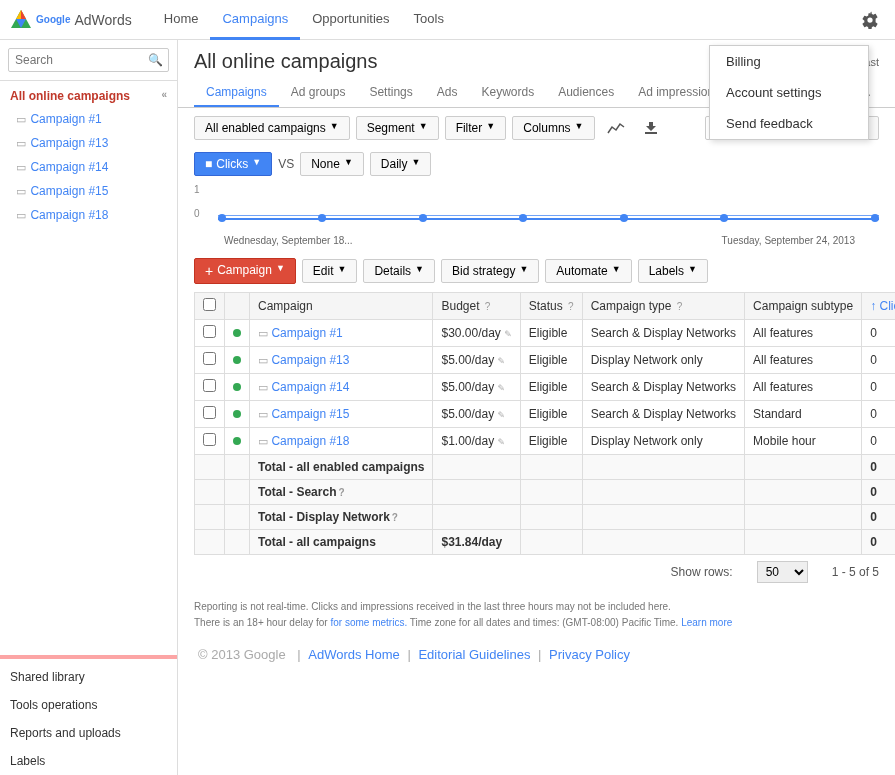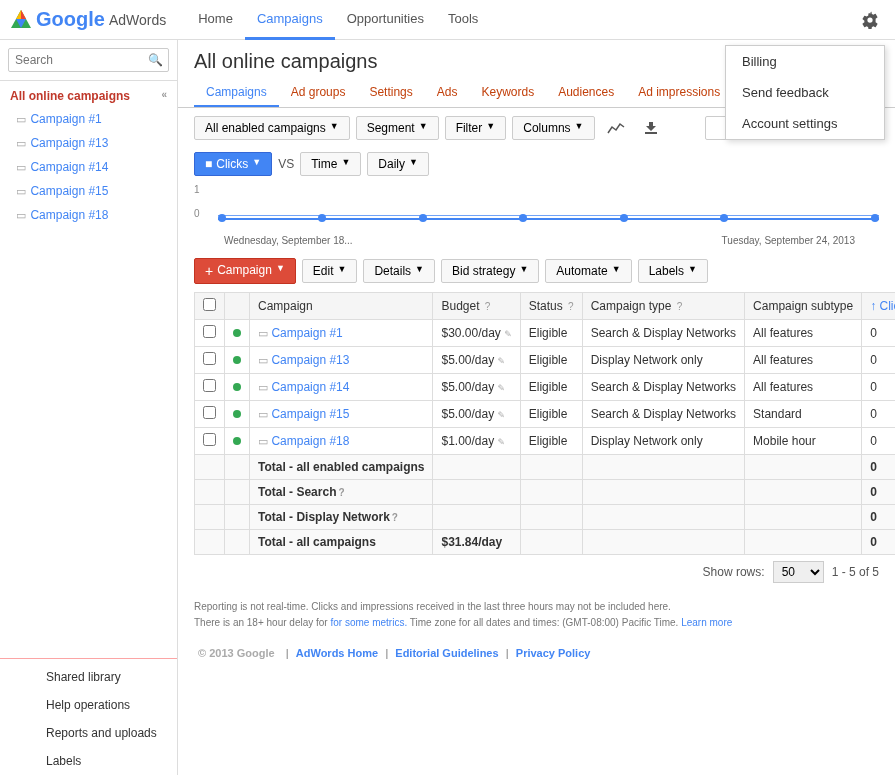--- a/index.html
+++ b/index.html
@@ -43,21 +43,21 @@
       width: 30px; height: 30px;
       display: flex; align-items: center; justify-content: center;
       cursor: pointer;
       position: relative;
     }
 
     
     .dropdown-menu {
       position: absolute;
       top: 40px;
-      right: 0;
+      right: 16px;
       background: #fff;
       border: 1px solid #ccc;
       box-shadow: 2px 2px 6px rgba(0,0,0,0.15);
       z-index: 100;
       min-width: 160px;
     }
     .dropdown-item {
       padding: 8px 16px;
       cursor: pointer;
       font-size: 13px;
@@ -116,23 +116,22 @@
       padding: 5px 10px 5px 16px;
       font-size: 12px;
       color: #4285f4;
       cursor: pointer;
       display: flex;
       align-items: center;
       gap: 4px;
     }
     .sidebar-bottom {
       margin-top: auto;
-      border-top: 1px solid #fca5a5;
+      border-top: 4px solid #fca5a5;
       padding-top: 4px;
-      padding-left: 36px;
     }
     .sidebar-bottom-item {
       padding: 7px 10px;
       font-size: 12px;
       color: #333;
       cursor: pointer;
     }
 
     
     .content-area {
@@ -152,21 +151,21 @@
     
     .tabs-bar {
       display: flex;
       border-bottom: 1px solid #ccc;
       padding: 0 16px;
       gap: 0;
     }
     .tab {
       padding: 6px 12px;
       font-size: 12px;
-      color: #c2410c;
+      color: #737373;
       cursor: pointer;
       border-bottom: 2px solid transparent;
       white-space: nowrap;
     }
     .tab.active { color: #4285f4; border-bottom: 2px solid #4285f4; }
 
     
     .toolbar-row {
       display: flex;
       align-items: center;
@@ -256,81 +255,80 @@
     .help-icon { color: #999; font-size: 10px; cursor: pointer; margin-left: 2px; }
 
     
     .pagination-row {
       display: flex;
       justify-content: flex-end;
       align-items: center;
       padding: 6px 16px;
       font-size: 12px;
       color: #555;
-      gap: 8px;
+      gap: 24px;
     }
     .page-select {
       padding: 2px 4px;
       font-size: 12px;
       border: 1px solid #ccc;
     }
 
     
     .footer-notes {
       padding: 10px 16px;
       font-size: 10px;
       color: #777;
       line-height: 1.6;
     }
     .footer-notes a { color: #4285f4; text-decoration: none; }
     .footer-links {
       padding: 6px 16px 10px;
-      font-size: 11px;
+      font-size: 13px;
       color: #555;
-      font-weight: bold;
     }
     .footer-links a { color: #4285f4; text-decoration: none; }
     .footer-links span { margin: 0 4px; color: #aaa; }
 
     
     .gear-wrapper { position: relative; }
   </style>
 </head>
 <body>
 
 <nav class="top-nav">
   <div class="logo-area">
 
     <svg width="22" height="22" viewBox="0 0 22 22">
       <polygon points="11,1 21,19 1,19" fill="#34a853"></polygon>
       <polygon points="11,1 16,10 6,10" fill="#fbbc04"></polygon>
       <polygon points="11,1 16,10 11,10" fill="#ea4335"></polygon>
       <polygon points="6,10 16,10 11,19" fill="#4285f4"></polygon>
     </svg>
-    <span style="font-size:20px; color:#4285f4; font-weight:bold;">Google</span>
+    <span style="font-size:10px; color:#4285f4; font-weight:bold;">Google</span>
     <span style="font-size:14px; color:#555;">AdWords</span>
   </div>
   <div class="nav-links">
     <a class="nav-link">Home</a>
     <a class="nav-link active">Campaigns</a>
     <a class="nav-link">Opportunities</a>
     <a class="nav-link">Tools</a>
   </div>
   <div class="nav-right">
     <div class="gear-wrapper">
       <div class="gear-btn">
         <svg width="18" height="18" viewBox="0 0 24 24" fill="#555">
           <path d="M12 15.5A3.5 3.5 0 018.5 12 3.5 3.5 0 0112 8.5a3.5 3.5 0 013.5 3.5 3.5 3.5 0 01-3.5 3.5m7.43-2.92c.04-.34.07-.69.07-1.08s-.03-.74-.07-1.08l2.33-1.82a.55.55 0 00.13-.71l-2.21-3.82a.55.55 0 00-.67-.24l-2.75 1.1a8.04 8.04 0 00-1.85-1.07l-.42-2.93A.536.536 0 0013.5 3h-3a.536.536 0 00-.53.46l-.41 2.93a7.98 7.98 0 00-1.86 1.07L4.96 6.37a.535.535 0 00-.66.24L2.09 10.43c-.14.23-.09.52.13.71L4.55 13a8.5 8.5 0 00-.08 1 8.5 8.5 0 00.08 1l-2.33 1.83a.55.55 0 00-.13.71l2.21 3.82c.13.24.41.32.67.24l2.74-1.1c.58.42 1.2.77 1.86 1.07l.41 2.93c.06.29.29.5.53.5h3c.24 0 .47-.21.53-.5l.41-2.93a7.98 7.98 0 001.86-1.07l2.74 1.1c.26.08.54 0 .67-.24l2.21-3.82a.55.55 0 00-.13-.71l-2.33-1.82z"></path>
         </svg>
       </div>
 
       <div class="dropdown-menu">
         <div class="dropdown-item">Billing</div>
+        <div class="dropdown-item">Account settings</div>
         <div class="dropdown-item">Send feedback</div>
-        <div class="dropdown-item">Account settings</div>
       </div>
     </div>
   </div>
 </nav>
 
 <div class="main-layout">
 
   <div class="sidebar">
     <div class="sidebar-search">
       <div class="sidebar-search-wrap">
@@ -363,21 +361,21 @@
         </div>
         <div class="sidebar-item">
           <span style="color:#aaa; font-size:11px;">▭</span>
           <span>Campaign #18</span>
         </div>
       </div>
 
     <div class="sidebar-bottom">
       <div id="sidebar-bottom-items">
           <div class="sidebar-bottom-item">Shared library</div>
-          <div class="sidebar-bottom-item">Help operations</div>
+          <div class="sidebar-bottom-item">Tools operations</div>
           <div class="sidebar-bottom-item">Reports and uploads</div>
           <div class="sidebar-bottom-item">Labels</div>
         </div>
     </div>
   </div>
 
   <div class="content-area">
     <div class="content-header">
       <h1 class="content-title">All online campaigns</h1>
       <span class="last-label">Last</span>
@@ -431,21 +429,21 @@
     </div>
 
     <div class="chart-toolbar">
       <button class="btn" style="background:#4285f4; color:#fff; border-color:#3367d6;">
         <span>■</span>
         <span>Clicks</span>
         <span class="arrow">▼</span>
       </button>
       <span style="font-size:12px; color:#555;">VS</span>
       <button class="btn">
-        <span>Time</span>
+        <span>None</span>
         <span class="arrow">▼</span>
       </button>
       <button class="btn">
         <span>Daily</span>
         <span class="arrow">▼</span>
       </button>
     </div>
 
     <div style="position:relative; padding: 4px 16px; height: 55px;">
 

